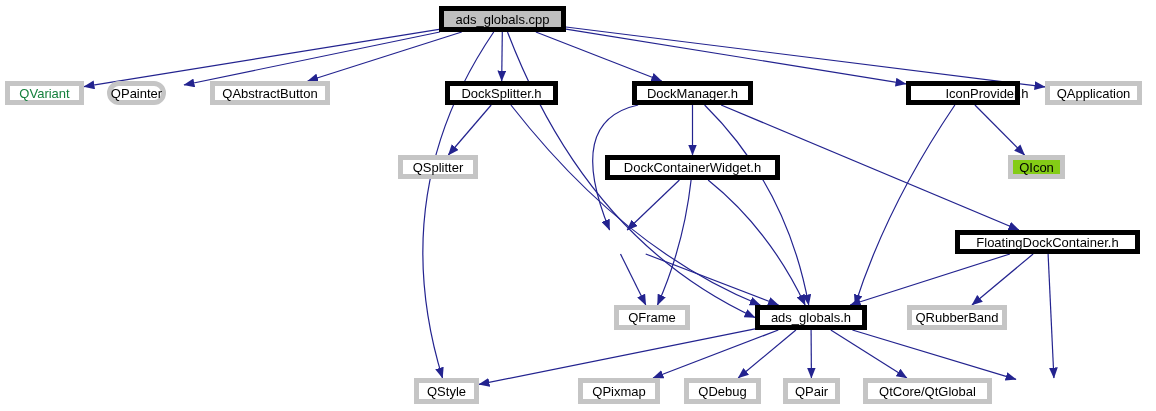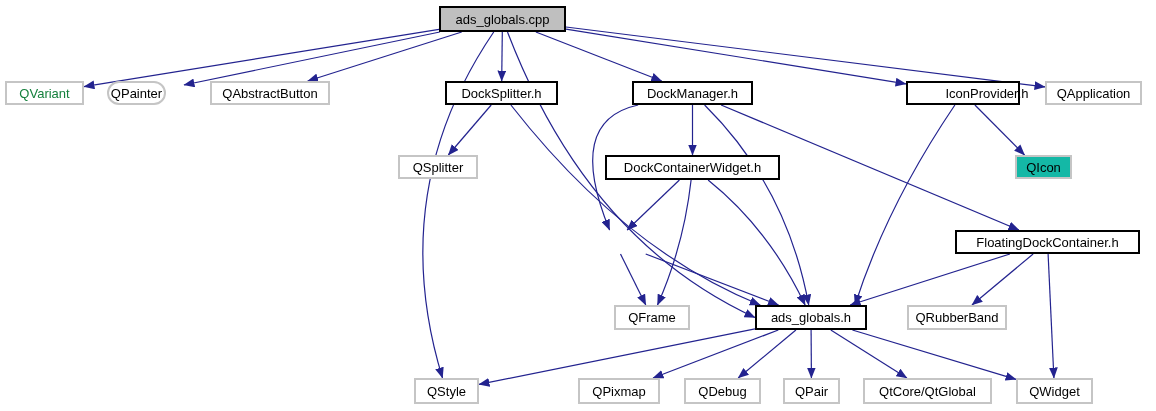--- a/index.html
+++ b/index.html
@@ -23,21 +23,21 @@
     left: 0; top: 0;
     width: 100%; height: 100%;
   }
   .node {
     position: absolute;
     box-sizing: border-box;
     display: flex;
     align-items: center;
     justify-content: center;
     background: #ffffff;
-    border: 2px solid #0f172a;
+    border: 5px solid #0f172a;
     font-size: 13px;
     color: #000;
     white-space: nowrap;
     line-height: 1;
     cursor: default;
   }
   .node.internal { cursor: pointer; text-align: center; }
   .node span { display: inline-block; padding: 0 3px; }
 </style>
 </head>
@@ -108,21 +108,21 @@
       </div>
       <div class="node external" style="left: 1045px; top: 81px; width: 97px; height: 24px; background: rgb(255, 255, 255); border-color: rgb(197, 197, 197); color: rgb(0, 0, 0);">
         <span>QApplication</span>
       </div>
       <div class="node external" style="left: 398px; top: 155px; width: 80px; height: 24px; background: rgb(255, 255, 255); border-color: rgb(197, 197, 197); color: rgb(0, 0, 0);">
         <span>QSplitter</span>
       </div>
       <div class="node internal" style="left: 605px; top: 155px; width: 175px; height: 25px; background: rgb(255, 255, 255); border-color: rgb(0, 0, 0); color: rgb(0, 0, 0);">
         <span>DockContainerWidget.h</span>
       </div>
-      <div class="node external" style="left: 1008px; top: 155px; width: 57px; height: 24px; background: #14b8a6; border-color: rgb(197, 197, 197); color: rgb(0, 0, 0); margin-left: 7px;">
+      <div class="node external" style="left: 1008px; top: 155px; width: 57px; height: 24px; background: #84cc16; border-color: rgb(197, 197, 197); color: rgb(0, 0, 0);">
         <span>QIcon</span>
       </div>
       <div class="node internal" style="left: 955px; top: 230px; width: 185px; height: 24px; background: rgb(255, 255, 255); border-color: rgb(0, 0, 0); color: rgb(0, 0, 0);">
         <span>FloatingDockContainer.h</span>
       </div>
       <div class="node external" style="left: 614px; top: 305px; width: 76px; height: 25px; background: rgb(255, 255, 255); border-color: rgb(197, 197, 197); color: rgb(0, 0, 0);">
         <span>QFrame</span>
       </div>
       <div class="node internal" style="left: 755px; top: 305px; width: 112px; height: 25px; background: rgb(255, 255, 255); border-color: rgb(0, 0, 0); color: rgb(0, 0, 0);">
         <span>ads_globals.h</span>
@@ -138,17 +138,14 @@
       </div>
       <div class="node external" style="left: 684px; top: 378px; width: 77px; height: 26px; background: rgb(255, 255, 255); border-color: rgb(197, 197, 197); color: rgb(0, 0, 0);">
         <span>QDebug</span>
       </div>
       <div class="node external" style="left: 783px; top: 378px; width: 57px; height: 26px; background: rgb(255, 255, 255); border-color: rgb(197, 197, 197); color: rgb(0, 0, 0);">
         <span>QPair</span>
       </div>
       <div class="node external" style="left: 863px; top: 378px; width: 129px; height: 26px; background: rgb(255, 255, 255); border-color: rgb(197, 197, 197); color: rgb(0, 0, 0);">
         <span>QtCore/QtGlobal</span>
       </div>
-      <div class="node external" style="left: 1016px; top: 378px; width: 77px; height: 26px; background: rgb(255, 255, 255); border-color: rgb(197, 197, 197); color: rgb(0, 0, 0);">
-        <span>QWidget</span>
-      </div>
     </div>
 </div>
 
 </body></html>

